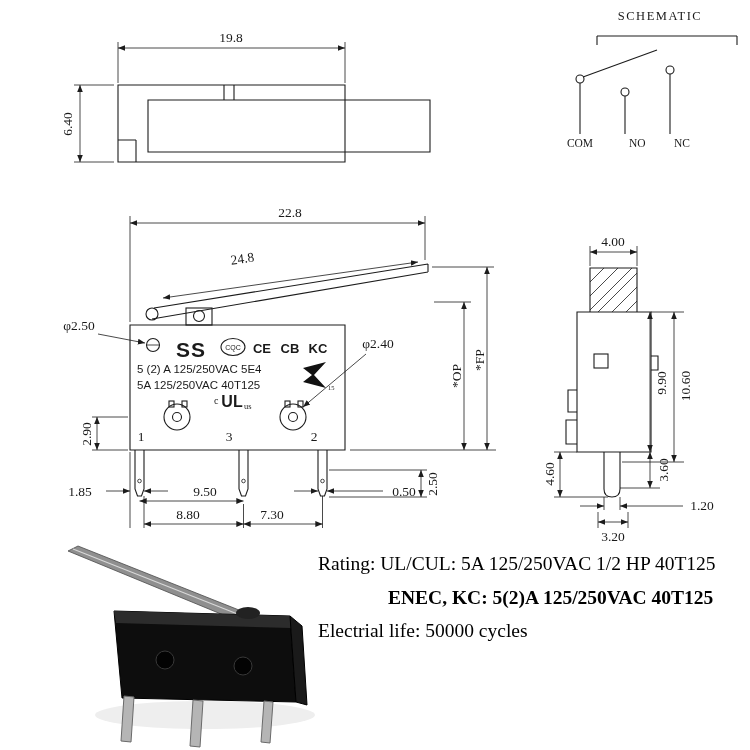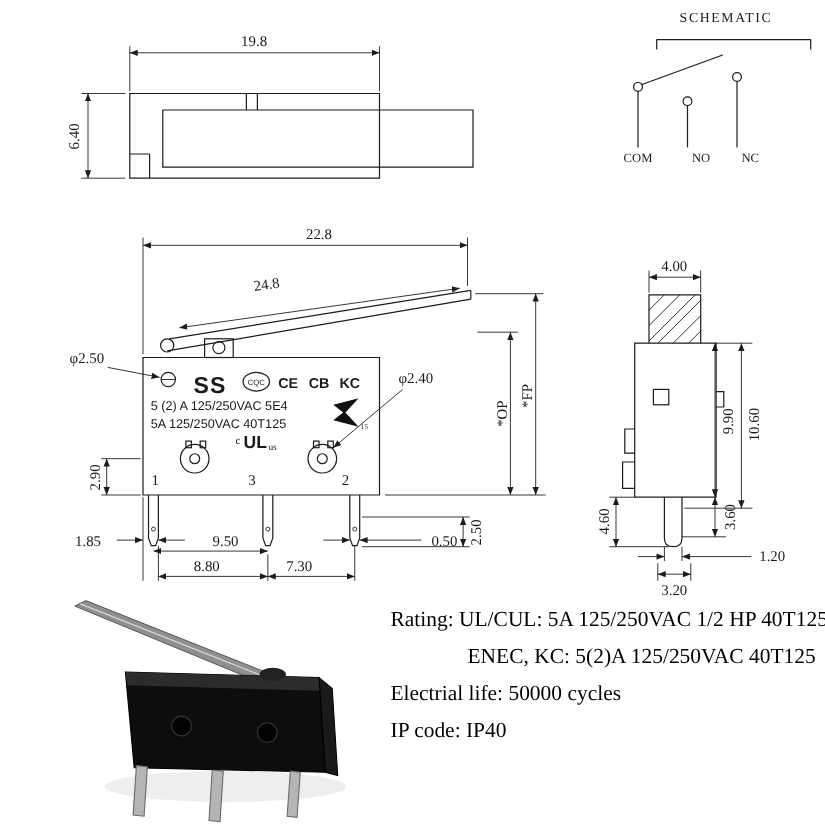--- a/index.html
+++ b/index.html
@@ -9,22 +9,22 @@
   svg text{font-family:"Liberation Serif",serif;fill:#1a1a1a;font-size:13.5px;}
   .shape{stroke:#1c1c1c;stroke-width:1.1;fill:none;}
   .dimln{stroke:#1c1c1c;stroke-width:0.8;fill:none;}
   .brand{font-family:"Liberation Sans",sans-serif;font-weight:bold;font-size:21px;letter-spacing:1px;}
   .cert{font-family:"Liberation Sans",sans-serif;font-weight:bold;font-size:13px;}
   .tiny{font-size:7px;font-family:"Liberation Sans",sans-serif;}
   .mark{font-size:11.5px;font-family:"Liberation Sans",sans-serif;}
   .schem{font-size:11.5px;}
   .schemtitle{font-size:12.5px;letter-spacing:1.5px;}
   #ratings{position:absolute;left:318px;top:547px;width:430px;font-size:19.5px;line-height:33.5px;color:#000;}
-  #ratings .line{white-space:nowrap;margin-left:37px;}
-  #ratings .indent{padding-left:70px;}
+  #ratings .line{white-space:nowrap;}
+  #ratings .indent{padding-left:70px;font-weight:bold;}
 </style>
 </head>
 <body>
 
 <div id="stage">
 <svg width="750" height="750" viewBox="0 0 750 750">
   <defs>
     <marker id="arr" viewBox="0 0 10 10" refX="9" refY="5" markerWidth="10" markerHeight="10" orient="auto-start-reverse">
       <path d="M0,1.4 L9,5 L0,8.6 Z" fill="#1c1c1c"></path>
     </marker>
@@ -230,15 +230,14 @@
     <polygon points="124,696 134,697 131,742 121,741" fill="#b5b5b5" stroke="#6a6a6a"></polygon>
     <polygon points="193,700 203,701 200,747 190,746" fill="#b5b5b5" stroke="#6a6a6a"></polygon>
     <polygon points="264,701 273,702 270,743 261,742" fill="#b5b5b5" stroke="#6a6a6a"></polygon>
   </g>
 </svg>
 
   <div id="ratings">
     <div class="line">Rating: UL/CUL: 5A 125/250VAC 1/2 HP 40T125</div>
     <div class="line indent">ENEC, KC: 5(2)A 125/250VAC 40T125</div>
     <div class="line">Electrial life: 50000 cycles</div>
-    <div class="line">IP code: IP40</div>
   </div>
 </div>
 
 </body></html>

